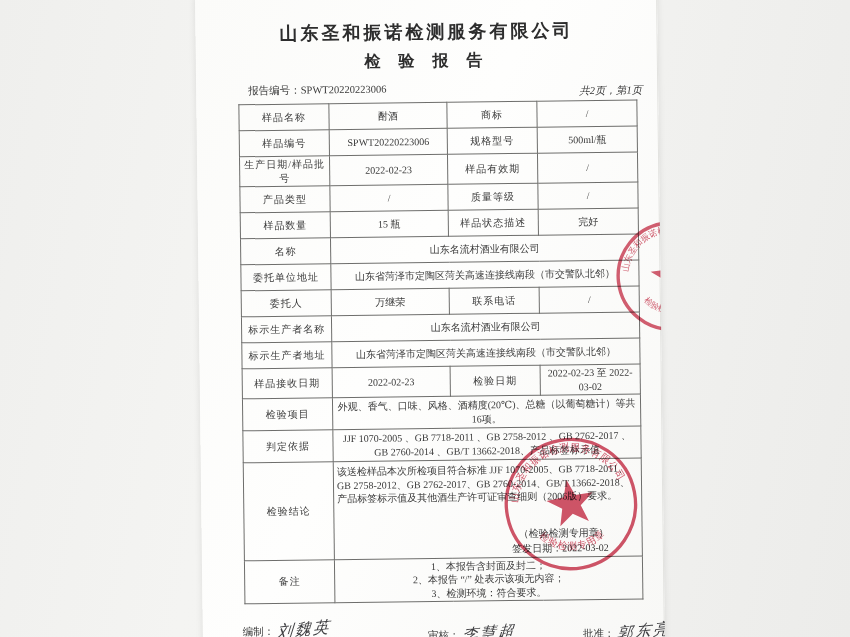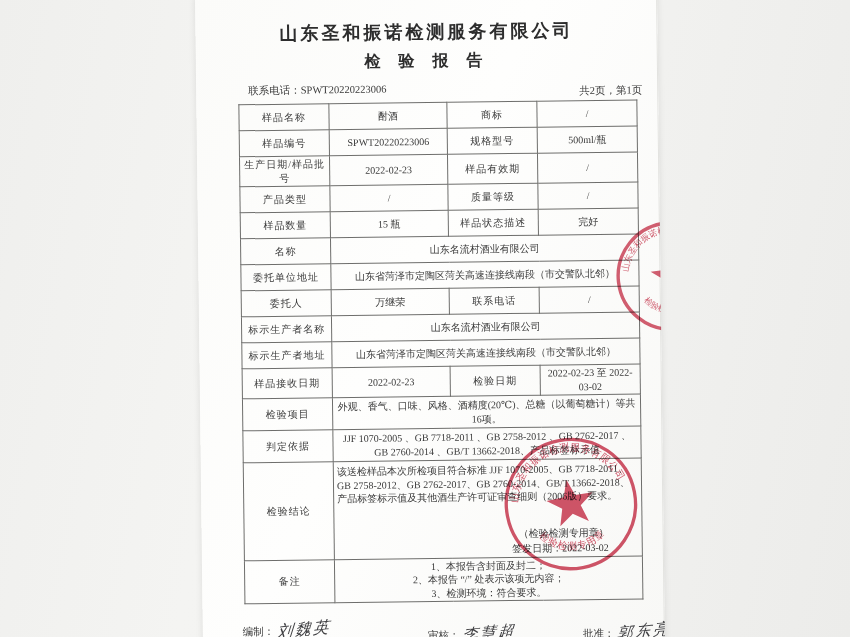--- a/index.html
+++ b/index.html
@@ -9,21 +9,21 @@
   .paper{position:absolute;left:199px;top:-6px;width:462px;height:652px;
     background:linear-gradient(115deg,#fbfbf9 0%,#fefefd 45%,#f8f8f6 100%);
     box-shadow:0 0 7px rgba(0,0,0,.10), inset -1px 0 0 #e3e3e0;
     transform:rotate(-0.7deg);overflow:hidden;color:#343434;}
   .title-company{margin-top:26px;text-align:center;font-size:18px;font-weight:bold;
     letter-spacing:3px;color:#2d2d2d;}
   .title-report{margin-top:7px;text-align:center;font-size:16px;font-weight:bold;
     letter-spacing:7px;color:#2d2d2d;}
   .meta{position:relative;margin:10px 14px 4px 52px;font-size:10.5px;height:16px;color:#3a3a3a;}
   .meta .no{position:absolute;left:0;top:0;}
-  .meta .pages{position:absolute;right:2px;top:4px;}
+  .meta .pages{position:absolute;right:2px;top:4px;font-style:italic;}
   table.report{border-collapse:collapse;margin-left:42px;width:398px;table-layout:fixed;
     font-size:10px;color:#3a3a3a;}
   table.report td{border:1px solid #6e6e6c;text-align:center;vertical-align:middle;
     padding:1px 3px;line-height:1.35;overflow:hidden;}
   td.lbl{letter-spacing:1px;}
   td.left{text-align:left;padding:2px 6px;}
   tr.h26{height:26px;} tr.h28{height:28px;} tr.h32{height:32px;}
   tr.h78{height:78px;} tr.h42{height:42px;}
   .concl-cell{vertical-align:top !important;position:relative;}
   .concl-text{text-align:left;padding-top:2px;}
@@ -44,21 +44,21 @@
 </head>
 <body>
 
 <div class="photo">
   <div class="paper">
 
     <div class="title-company">山东圣和振诺检测服务有限公司</div>
     <div class="title-report">检 验 报 告</div>
 
     <div class="meta">
-      <div class="no"><span>联系电话：</span><span>SPWT20220223006</span></div>
+      <div class="no"><span>报告编号：</span><span>SPWT20220223006</span></div>
       <div class="pages">共2页，第1页</div>
     </div>
 
     <table class="report">
       <colgroup>
           <col style="width:90px">
           <col style="width:118px">
           <col style="width:90px">
           <col style="width:100px">
         </colgroup>

